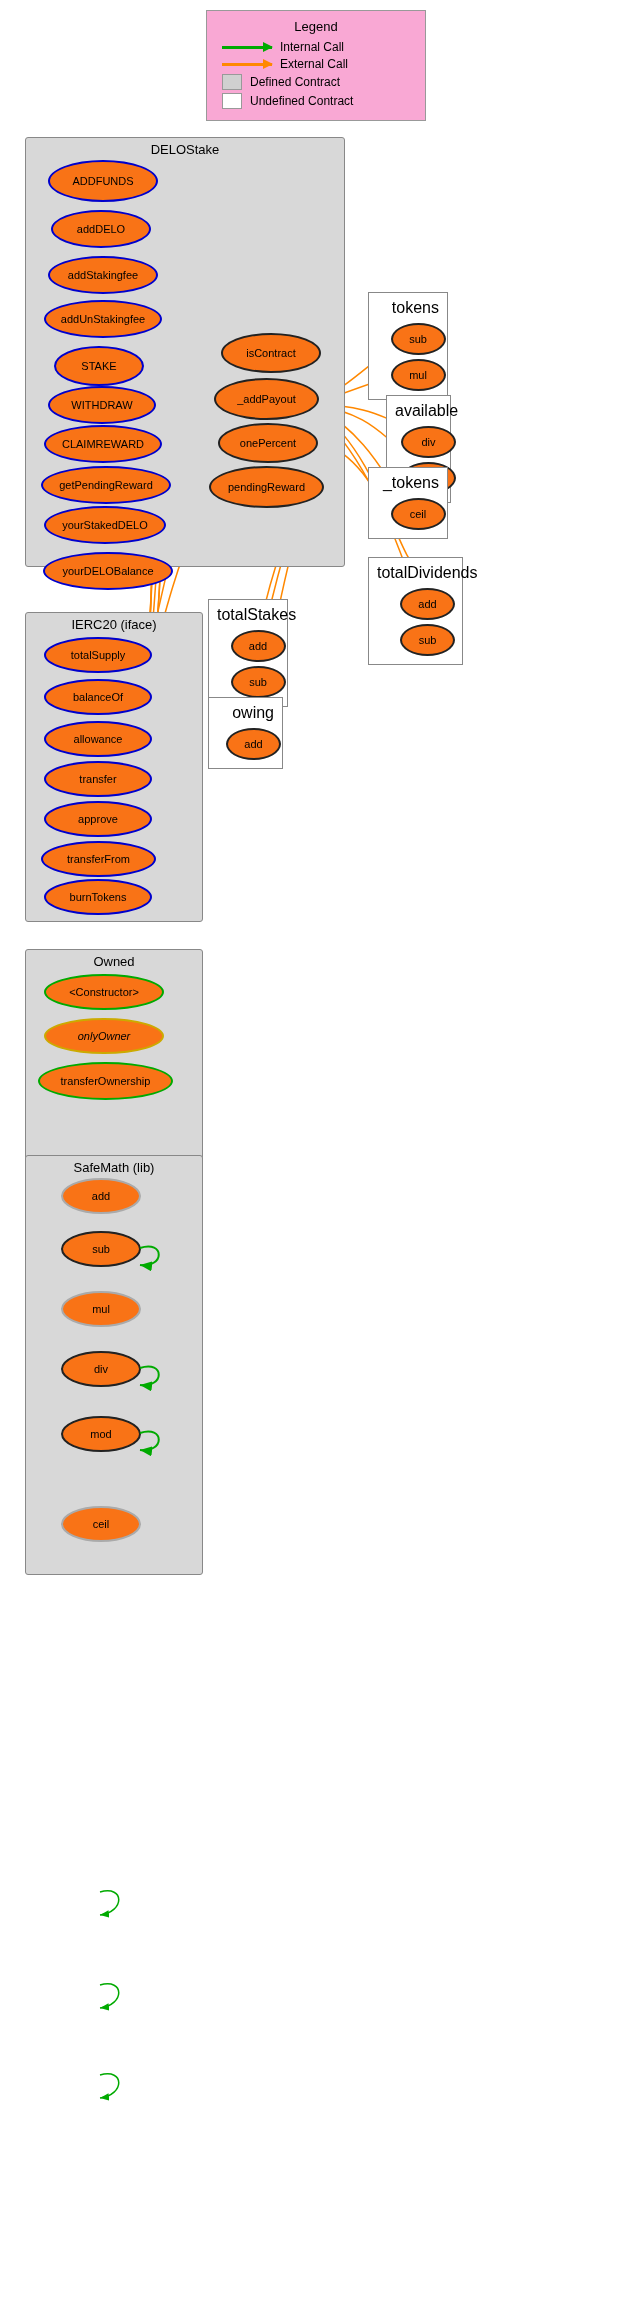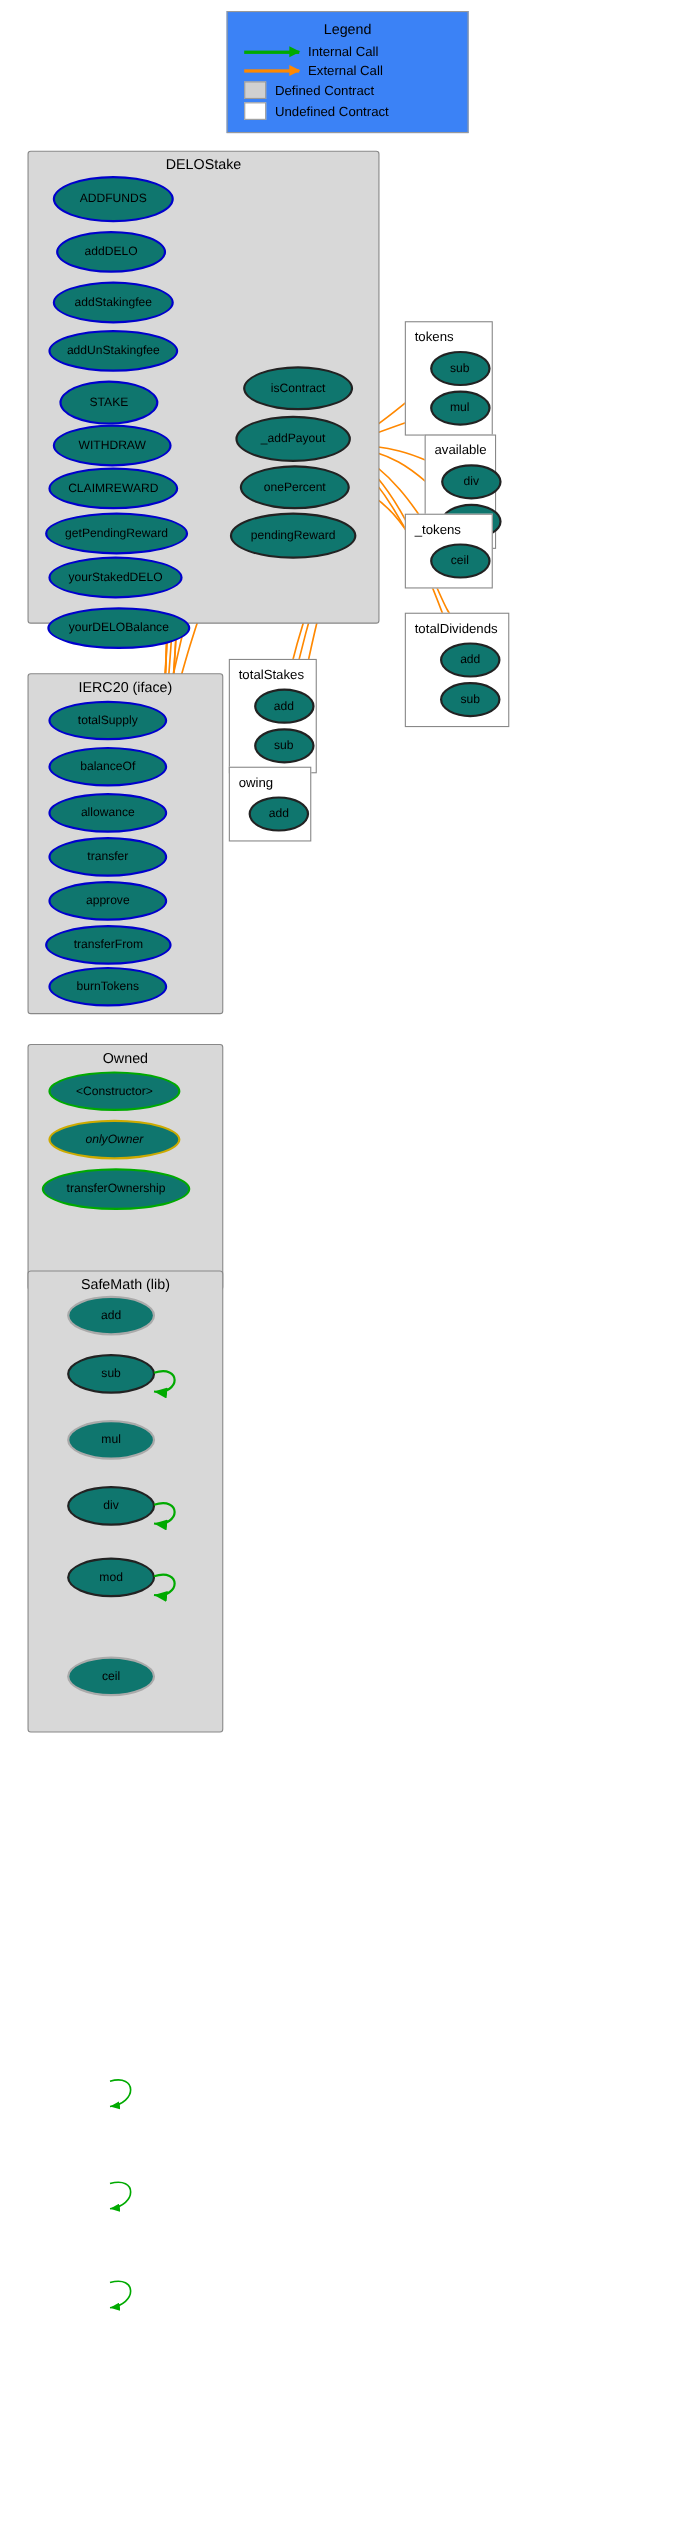--- a/index.html
+++ b/index.html
@@ -13,21 +13,21 @@
       width: 632px;
       min-height: 2297px;
       position: relative;
       background: white;
       padding: 10px;
     }
 
     
     .legend {
       border: 1px solid #999;
-      background: #3b82f6;
+      background: #f9a8d4;
       width: 220px;
       margin: 0 auto 15px auto;
       padding: 8px 15px;
     }
     .legend-title {
       text-align: center;
       font-size: 13px;
       margin-bottom: 6px;
     }
     .legend-item {
@@ -94,37 +94,37 @@
     
     .node {
       border: 2px solid;
       border-radius: 50%;
       display: flex;
       align-items: center;
       justify-content: center;
       text-align: right;
       font-size: 11px;
       position: absolute;
-      background: #0f766e;
+      background: #f97316;
     }
     .node.blue-border { border-color: #0000cc; }
     .node.green-border { border-color: #00aa00; }
     .node.yellow-border { border-color: #ccaa00; font-style: italic; }
     .node.black-border { border-color: #222; }
     .node.white-border { border-color: #aaa; }
 
     
     .sq-box {
       border: 1px solid #888;
       background: white;
       position: absolute;
     }
     .sq-title {
-      text-align: left;
-      font-size: 12px;
+      text-align: right;
+      font-size: 16px;
       padding: 2px 4px;
     }
 
     
     .arrows-svg {
       position: absolute;
       top: 0;
       left: 0;
       pointer-events: none;
     }

